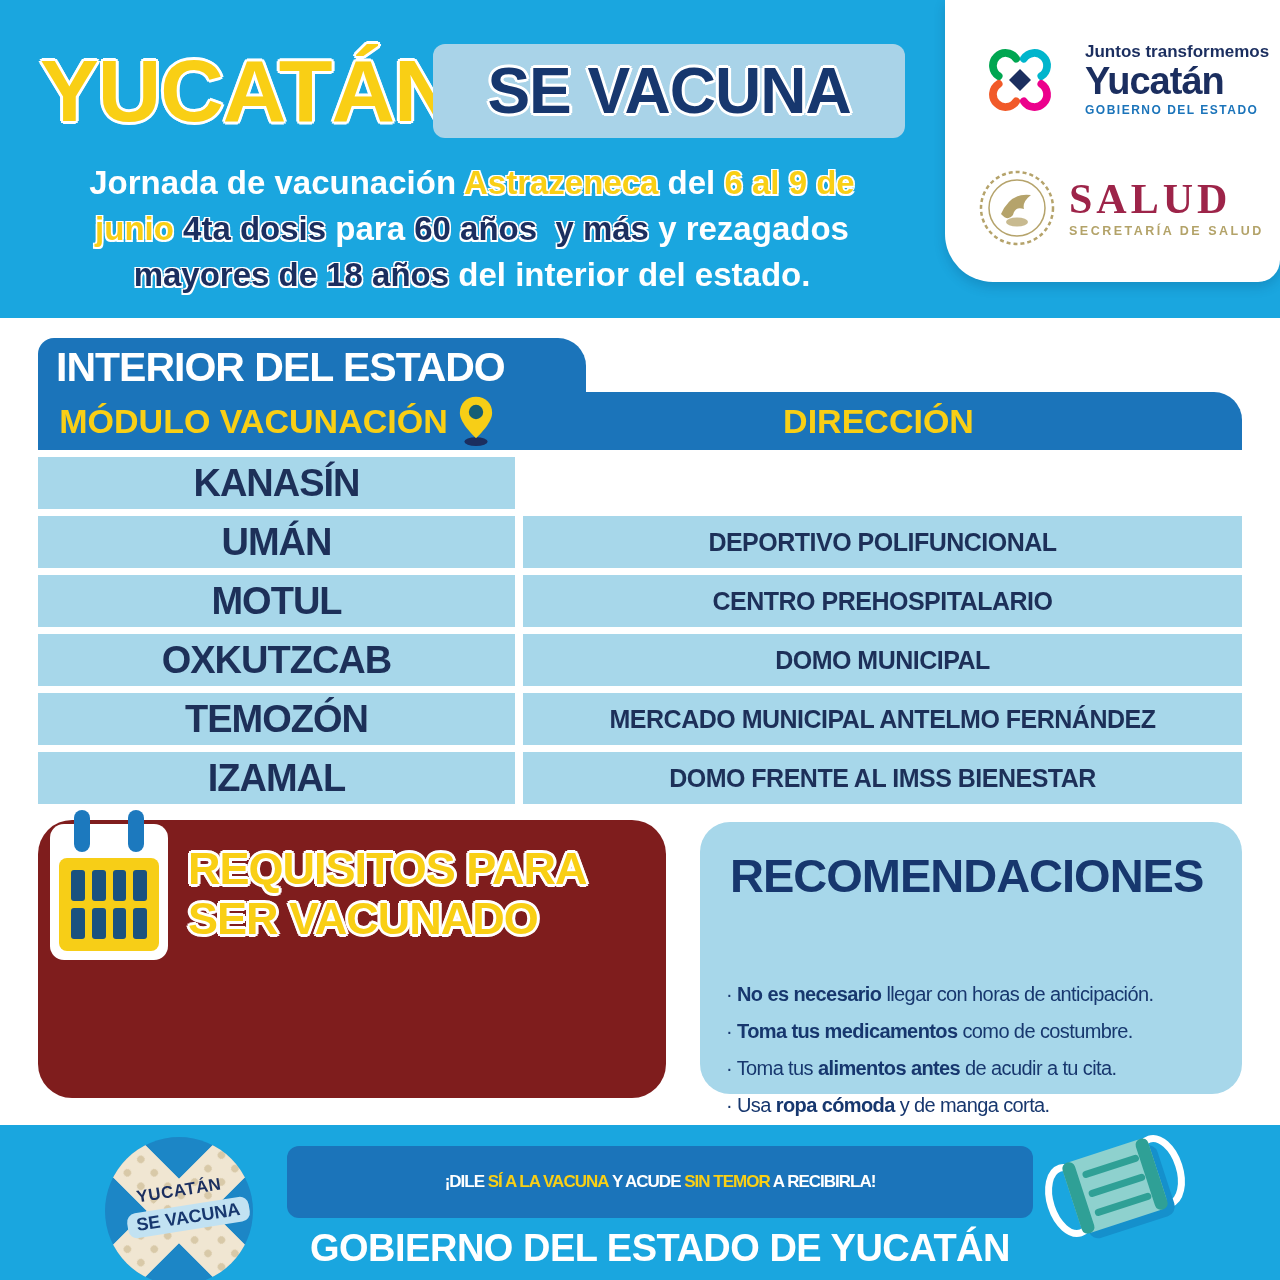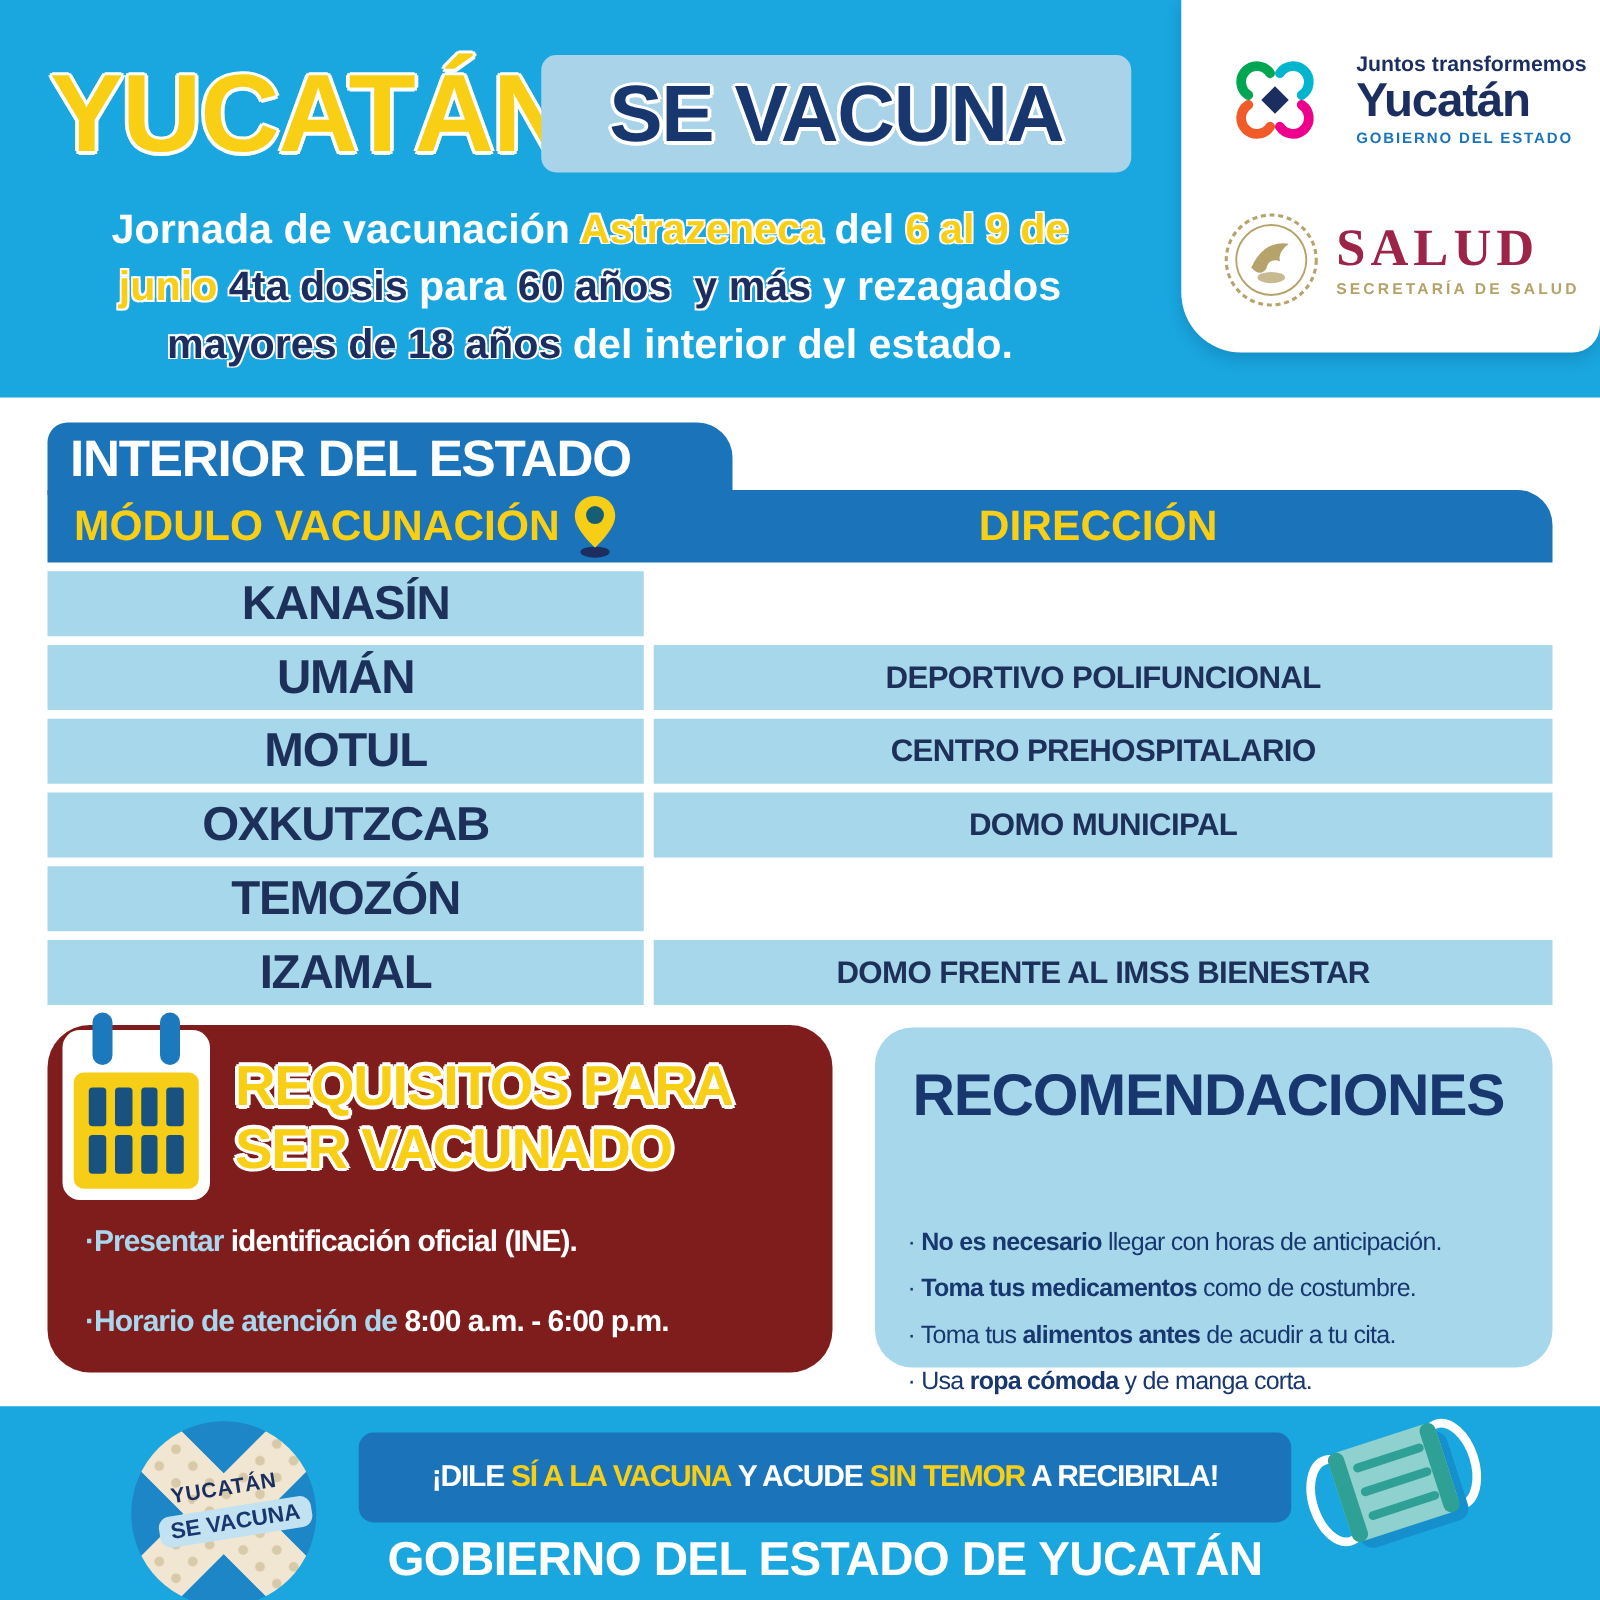--- a/index.html
+++ b/index.html
@@ -80,21 +80,21 @@
   .badge{position:absolute;left:105px;top:12px;width:148px;height:148px;border-radius:50%;
       background:#1C86C6;overflow:hidden;}
   .band{position:absolute;left:-22px;top:51px;width:192px;height:46px;background:#F0E6D2;border-radius:23px;
       background-image:radial-gradient(circle,#D8C9A8 3.5px,transparent 4.2px);background-size:19px 19px;background-position:4px 4px;}
   .band1{transform:rotate(45deg);} .band2{transform:rotate(-45deg);}
   .badge-t1{position:absolute;left:0;right:0;top:44px;text-align:center;transform:rotate(-9deg);
       color:#1B2E5F;font-size:17px;font-weight:bold;letter-spacing:.5px;}
   .badge-t2{position:absolute;left:22px;top:68px;background:#C2E2F2;border-radius:9px;padding:2px 9px;
       transform:rotate(-9deg);color:#17376E;font-size:18px;font-weight:bold;}
   .slogan{position:absolute;left:287px;top:21px;width:746px;height:72px;background:#1B74BA;border-radius:12px;
-      display:flex;align-items:center;justify-content:center;font-size:24px;font-weight:bold;
+      display:flex;align-items:center;justify-content:center;font-size:17px;font-weight:bold;
       letter-spacing:-1px;white-space:pre;}
   .gov{position:absolute;left:220px;top:102px;width:880px;text-align:center;color:#ffffff;
       font-size:38px;font-weight:bold;letter-spacing:-0.5px;}
   .mask{position:absolute;left:1040px;top:-4px;}
 </style>
 </head>
 <body>
 
 <div class="poster">
 
@@ -173,20 +173,21 @@
         <div class="t-address">CENTRO PREHOSPITALARIO</div>
       </div>
       <div class="t-row">
         <div class="t-module">OXKUTZCAB</div>
         <div class="t-gap"></div>
         <div class="t-address">DOMO MUNICIPAL</div>
       </div>
       <div class="t-row">
         <div class="t-module">TEMOZÓN</div>
         <div class="t-gap"></div>
+        <div class="t-address">MERCADO MUNICIPAL ANTELMO FERNÁNDEZ</div>
       </div>
       <div class="t-row">
         <div class="t-module">IZAMAL</div>
         <div class="t-gap"></div>
         <div class="t-address">DOMO FRENTE AL IMSS BIENESTAR</div>
       </div>
     </div>
 
   <div class="req-box">
     <div class="calendar">
@@ -201,24 +202,20 @@
         <span class="cal-cell"></span>
           <span class="cal-cell"></span>
           <span class="cal-cell"></span>
           <span class="cal-cell"></span>
       </span>
     </div>
     <div class="req-title ow">
       <div>REQUISITOS PARA</div>
       <div>SER VACUNADO</div>
     </div>
-    <div class="req-items" id="req-items">
-        <div class="req-item"><span class="req-prefix">·Presentar </span><span class="req-bold">identificación oficial (INE).</span></div>
-        <div class="req-item"><span class="req-prefix">·Horario de atención de </span><span class="req-bold">8:00 a.m. - 6:00 p.m.</span></div>
-      </div>
   </div>
 
   <div class="rec-box">
     <div class="rec-title">RECOMENDACIONES</div>
     <div class="rec-items" id="rec-items">
         <div class="rec-item"><span>· </span><b>No es necesario</b><span> llegar con horas de anticipación.</span></div>
         <div class="rec-item"><span>· </span><b>Toma tus medicamentos</b><span> como de costumbre.</span></div>
         <div class="rec-item"><span>· Toma tus </span><b>alimentos antes</b><span> de acudir a tu cita.</span></div>
         <div class="rec-item"><span>· Usa </span><b>ropa cómoda</b><span> y de manga corta.</span></div>
       </div>

